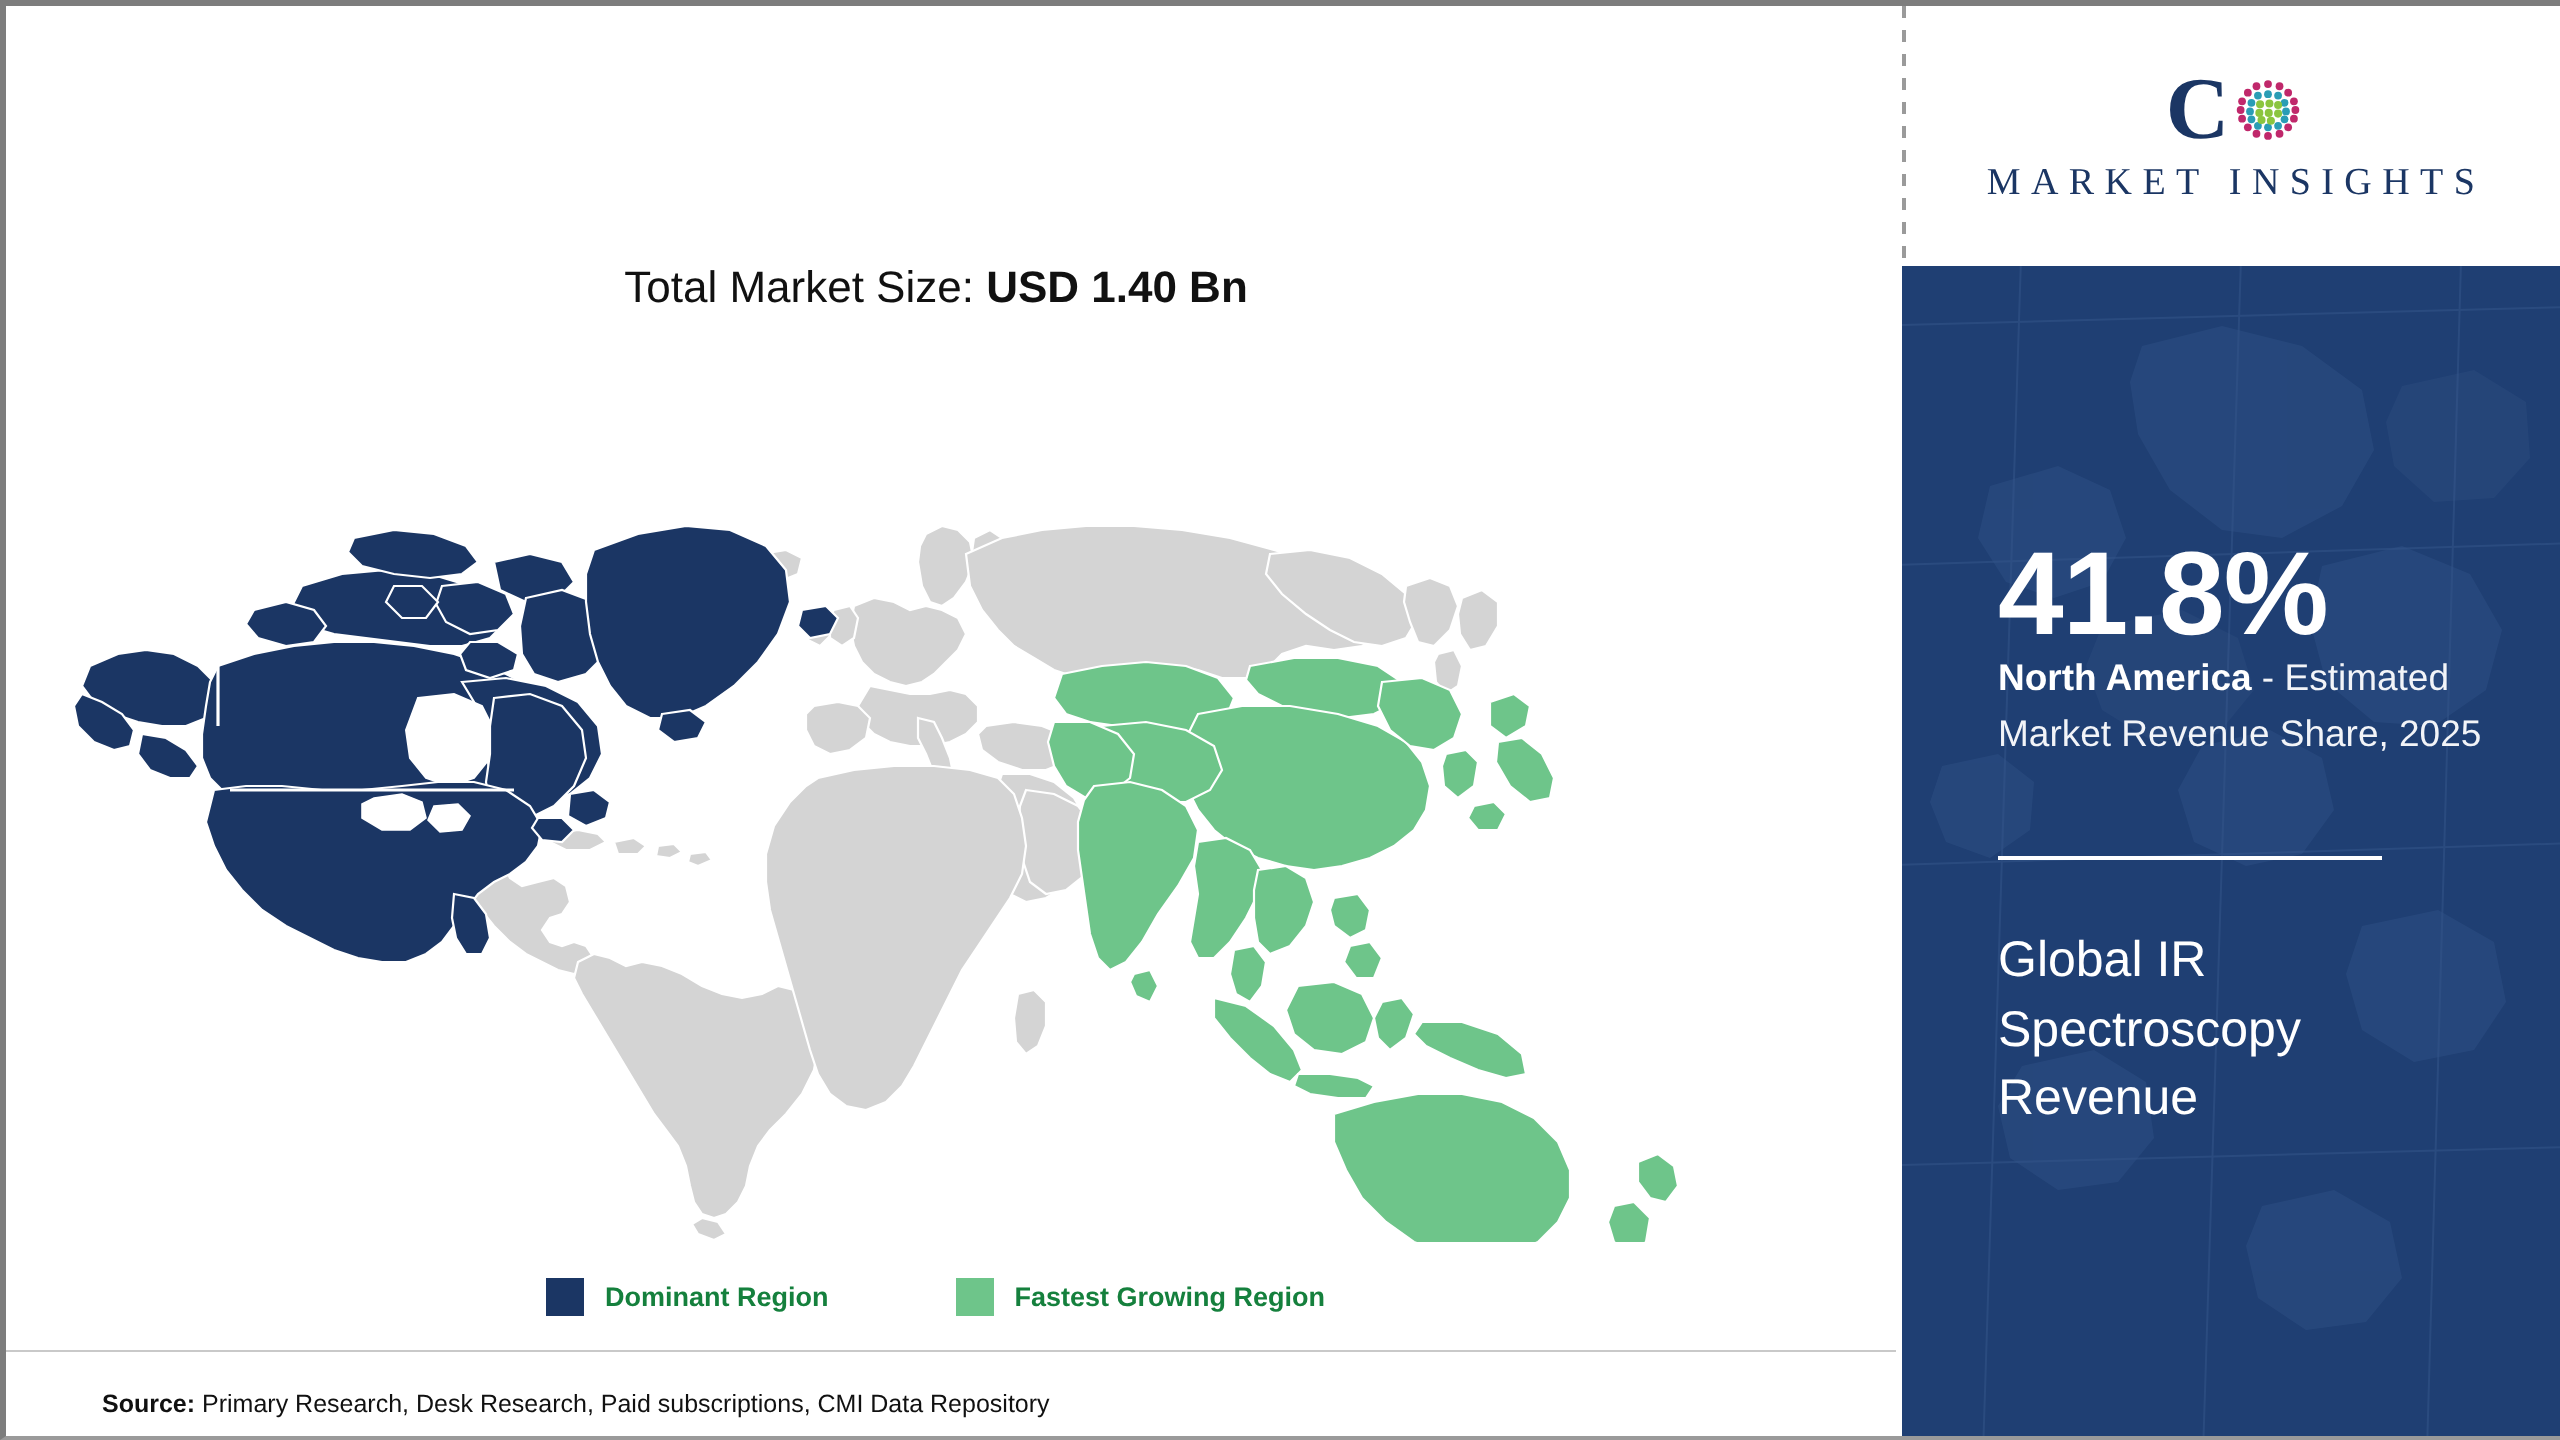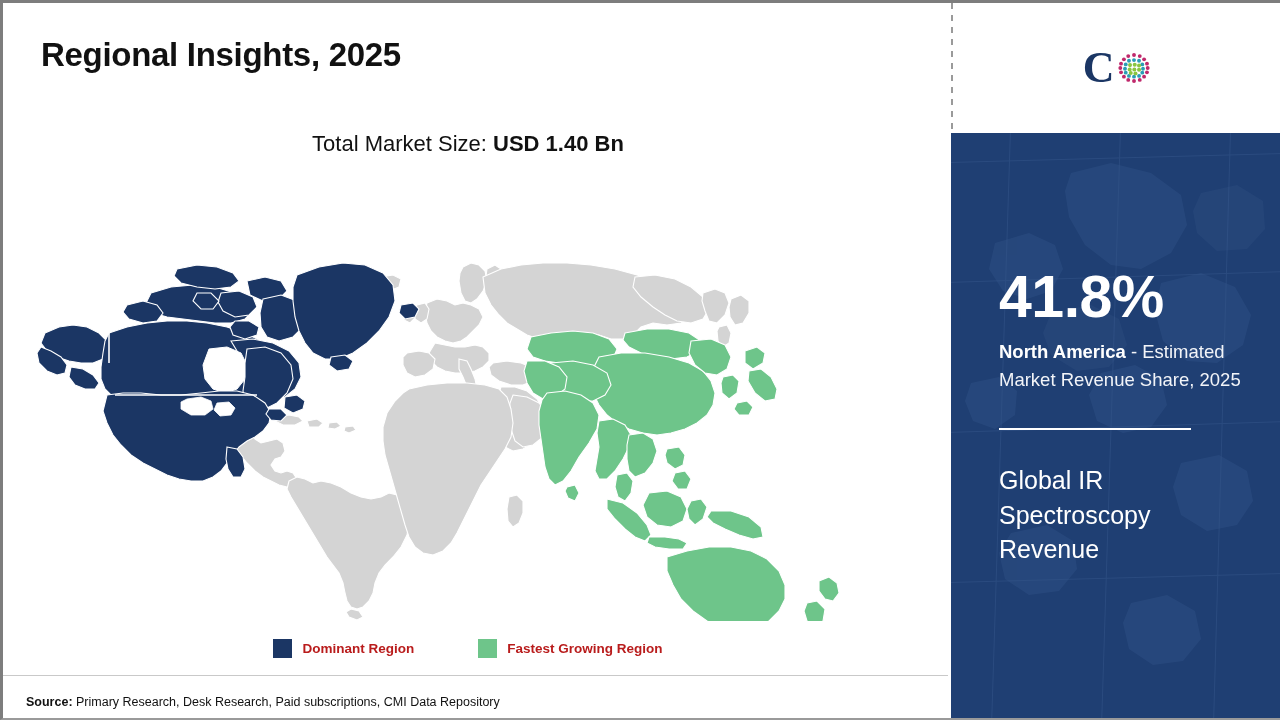--- a/index.html
+++ b/index.html
@@ -78,36 +78,36 @@
     display: flex;
     justify-content: center;
     align-items: center;
     gap: 64px;
   }
   .legend-item { display: flex; align-items: center; gap: 10px; }
   .legend-swatch { width: 19px; height: 19px; display: block; }
   .legend-label {
     font-size: 13.5px;
     font-weight: bold;
-    color: #b91c1c;
+    color: #15803d;
     white-space: nowrap;
   }
 
   
   #source-rule {
     position: absolute;
     left: 0;
     top: 672px;
     width: 945px;
     height: 1px;
     background: #c9c9c9;
   }
   #source-line {
     position: absolute;
-    left: 23px;
+    left: 48px;
     top: 692px;
     font-size: 12.5px;
     color: #111111;
     white-space: nowrap;
   }
   #source-line .src-label { font-weight: bold; }
 
   
   #divider {
     position: absolute;
@@ -185,21 +185,21 @@
     top: 135px;
     font-size: 59px;
     font-weight: bold;
     letter-spacing: -0.5px;
     line-height: 1;
     color: #ffffff;
   }
 
   #stat-caption {
     position: absolute;
-    top: 205px;
+    top: 192px;
     width: 262px;
     font-size: 18.5px;
     line-height: 1.52;
     color: #f2f4f8;
   }
   #stat-caption .region { font-weight: bold; color: #ffffff; }
 
   #panel-rule {
     position: absolute;
     top: 295px;
@@ -217,21 +217,20 @@
     color: #ffffff;
   }
 </style>
 </head>
 <body>
 
 <div id="page">
 
   <div id="left-pane">
 
-    <div id="page-title">Regional Insights, 2025</div>
 
     <div id="market-size">
       <span class="label">Total Market Size: </span><span class="value">USD 1.40 Bn</span>
     </div>
 
     <div id="map-wrap">
       <svg viewBox="0 0 830 440" xmlns="http://www.w3.org/2000/svg">
 
         <g>
 
@@ -431,20 +430,21 @@
           <circle cx="52" cy="41" r="5.6" fill="#8bc53f"></circle>
           <circle cx="64" cy="43" r="5.6" fill="#8bc53f"></circle>
           <circle cx="38" cy="54" r="5.6" fill="#8bc53f"></circle>
           <circle cx="51" cy="54" r="5.6" fill="#8bc53f"></circle>
           <circle cx="64" cy="55" r="5.6" fill="#8bc53f"></circle>
           <circle cx="41" cy="64" r="5.6" fill="#8bc53f"></circle>
           <circle cx="54" cy="65" r="5.6" fill="#8bc53f"></circle>
         </g>
       </svg>
     </div>
+    <div id="logo-bottom">MARKET INSIGHTS</div>
   </div>
 
   <div id="info-panel">
     <div id="panel-texture">
       <svg viewBox="0 0 332 590" xmlns="http://www.w3.org/2000/svg" preserveAspectRatio="xMidYMid slice">
         <rect width="332" height="590" fill="#1f3f73"></rect>
         <g stroke="#6b8fc4" stroke-width="1" fill="none" opacity="0.5">
           <path d="M-20 30 L352 20"></path>
           <path d="M-20 150 L352 138"></path>
           <path d="M-20 300 L352 288"></path>

